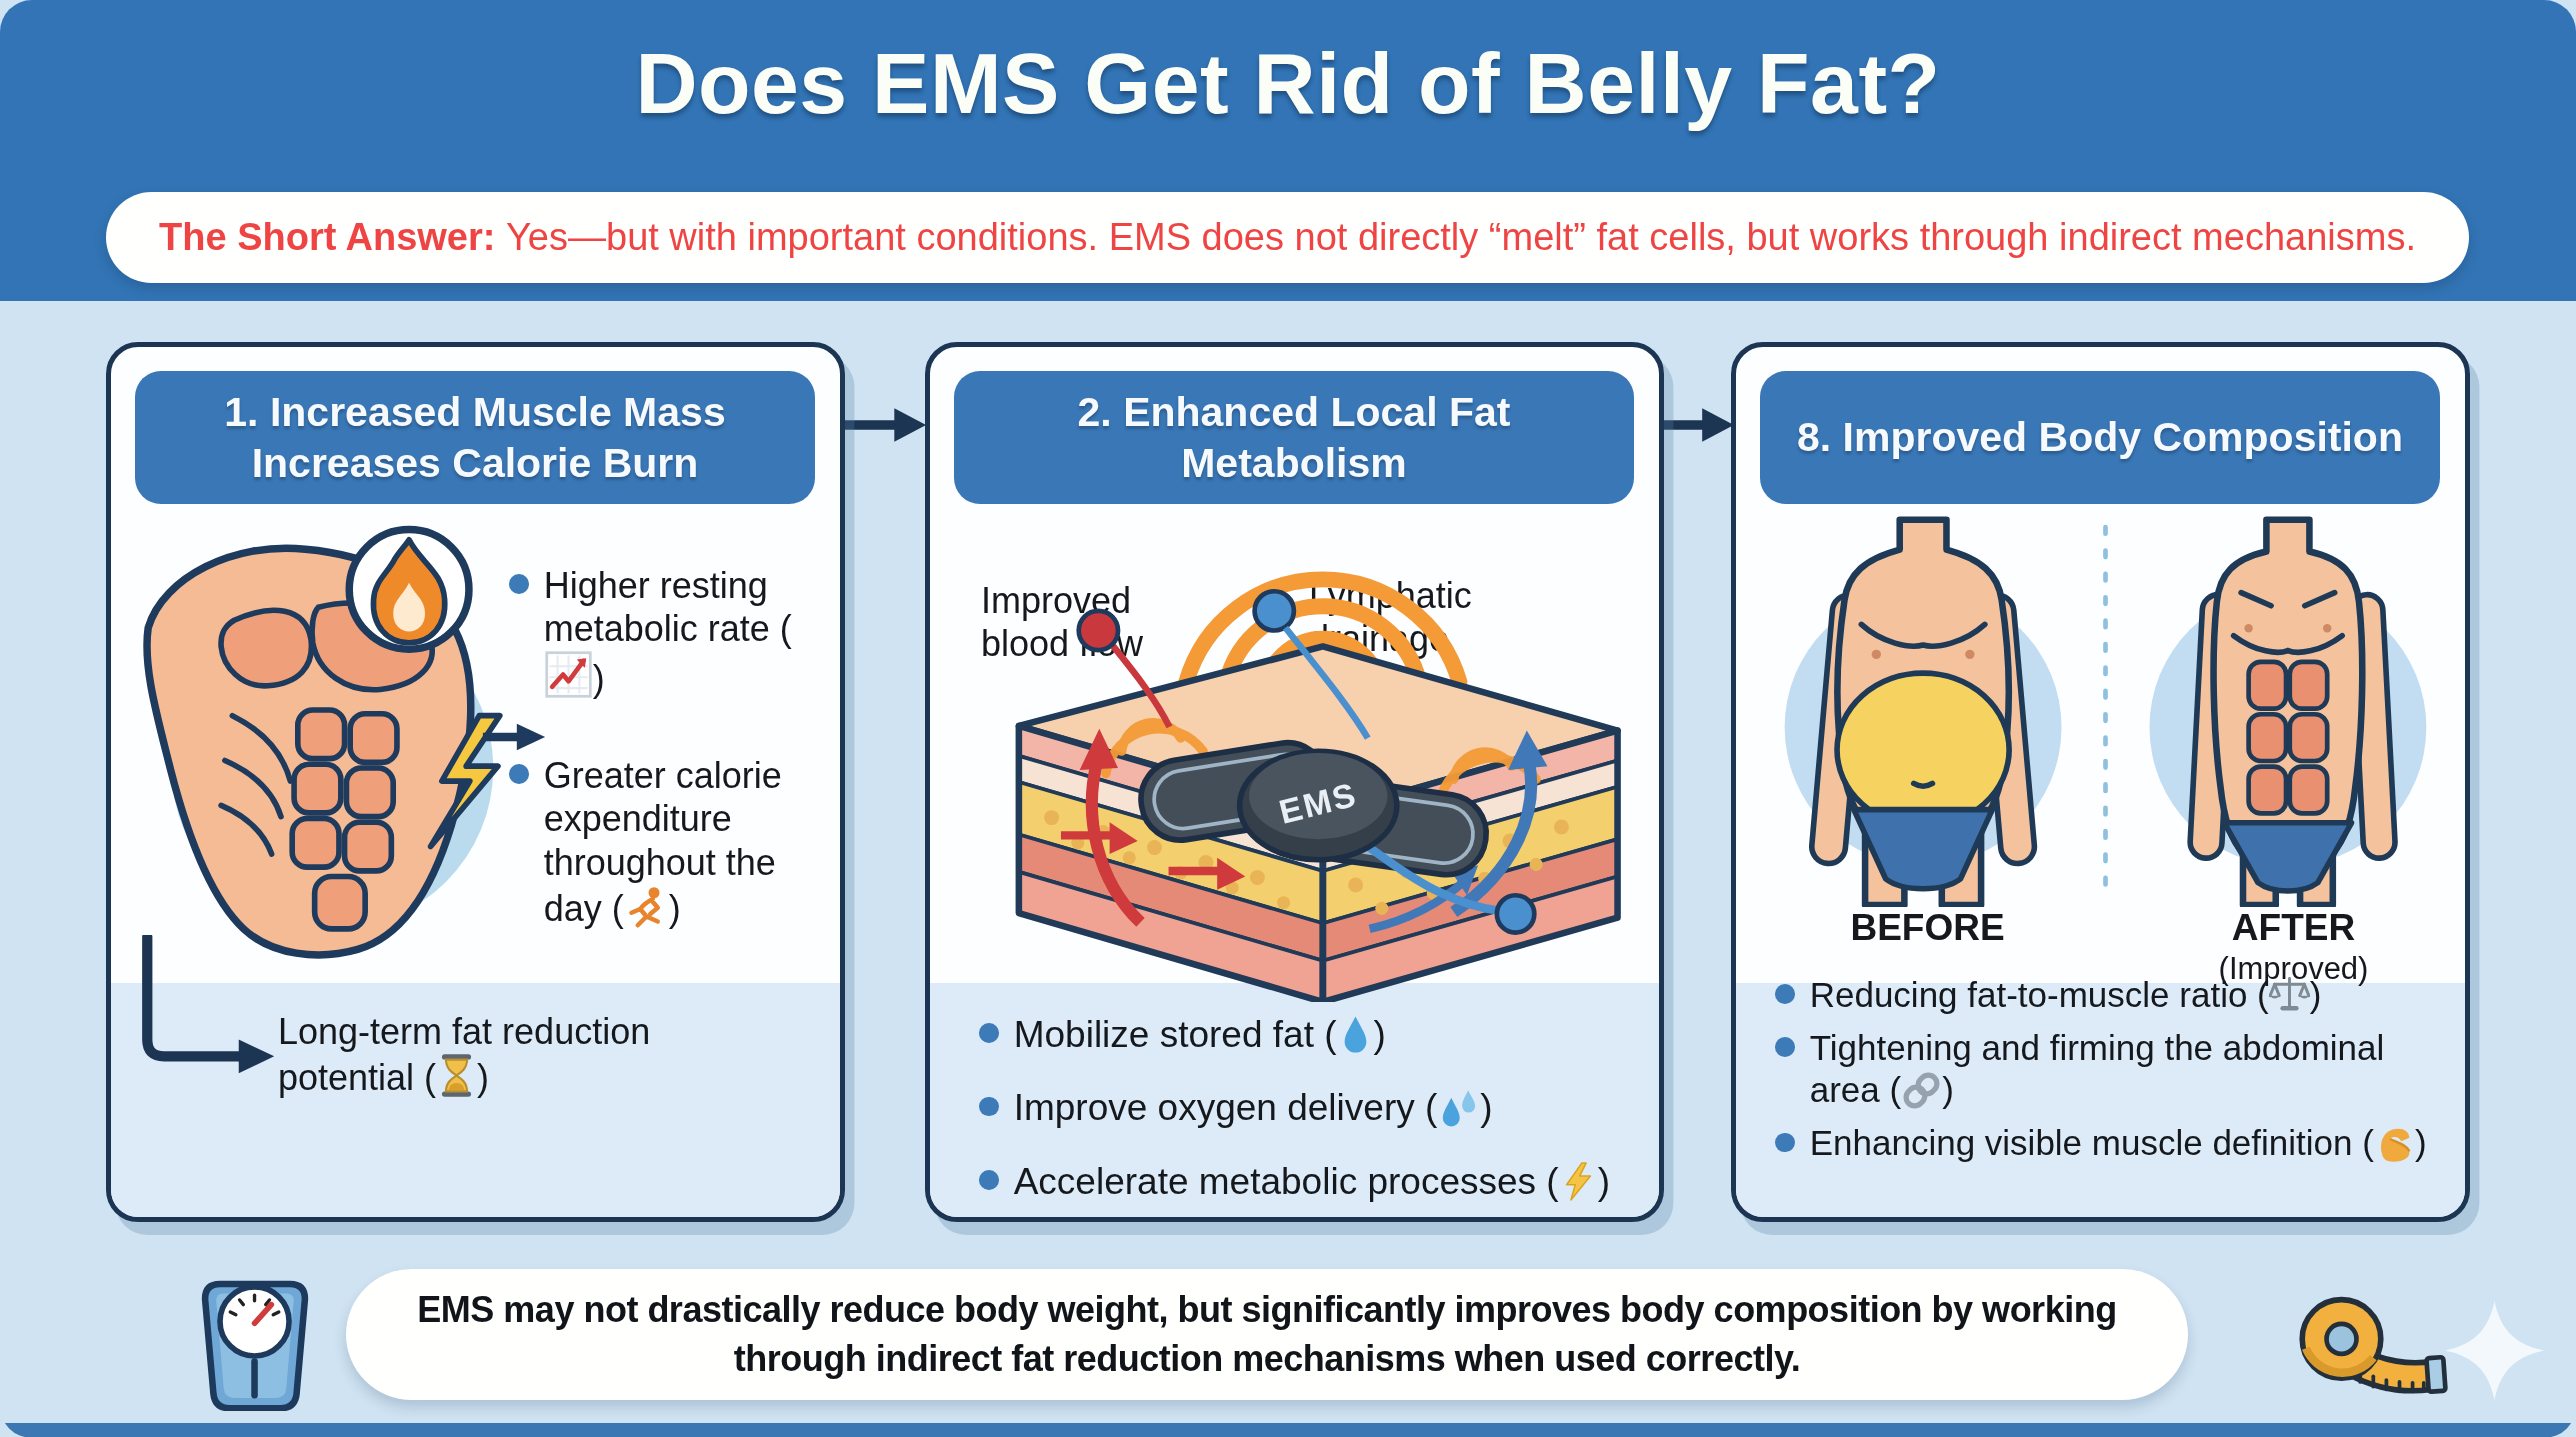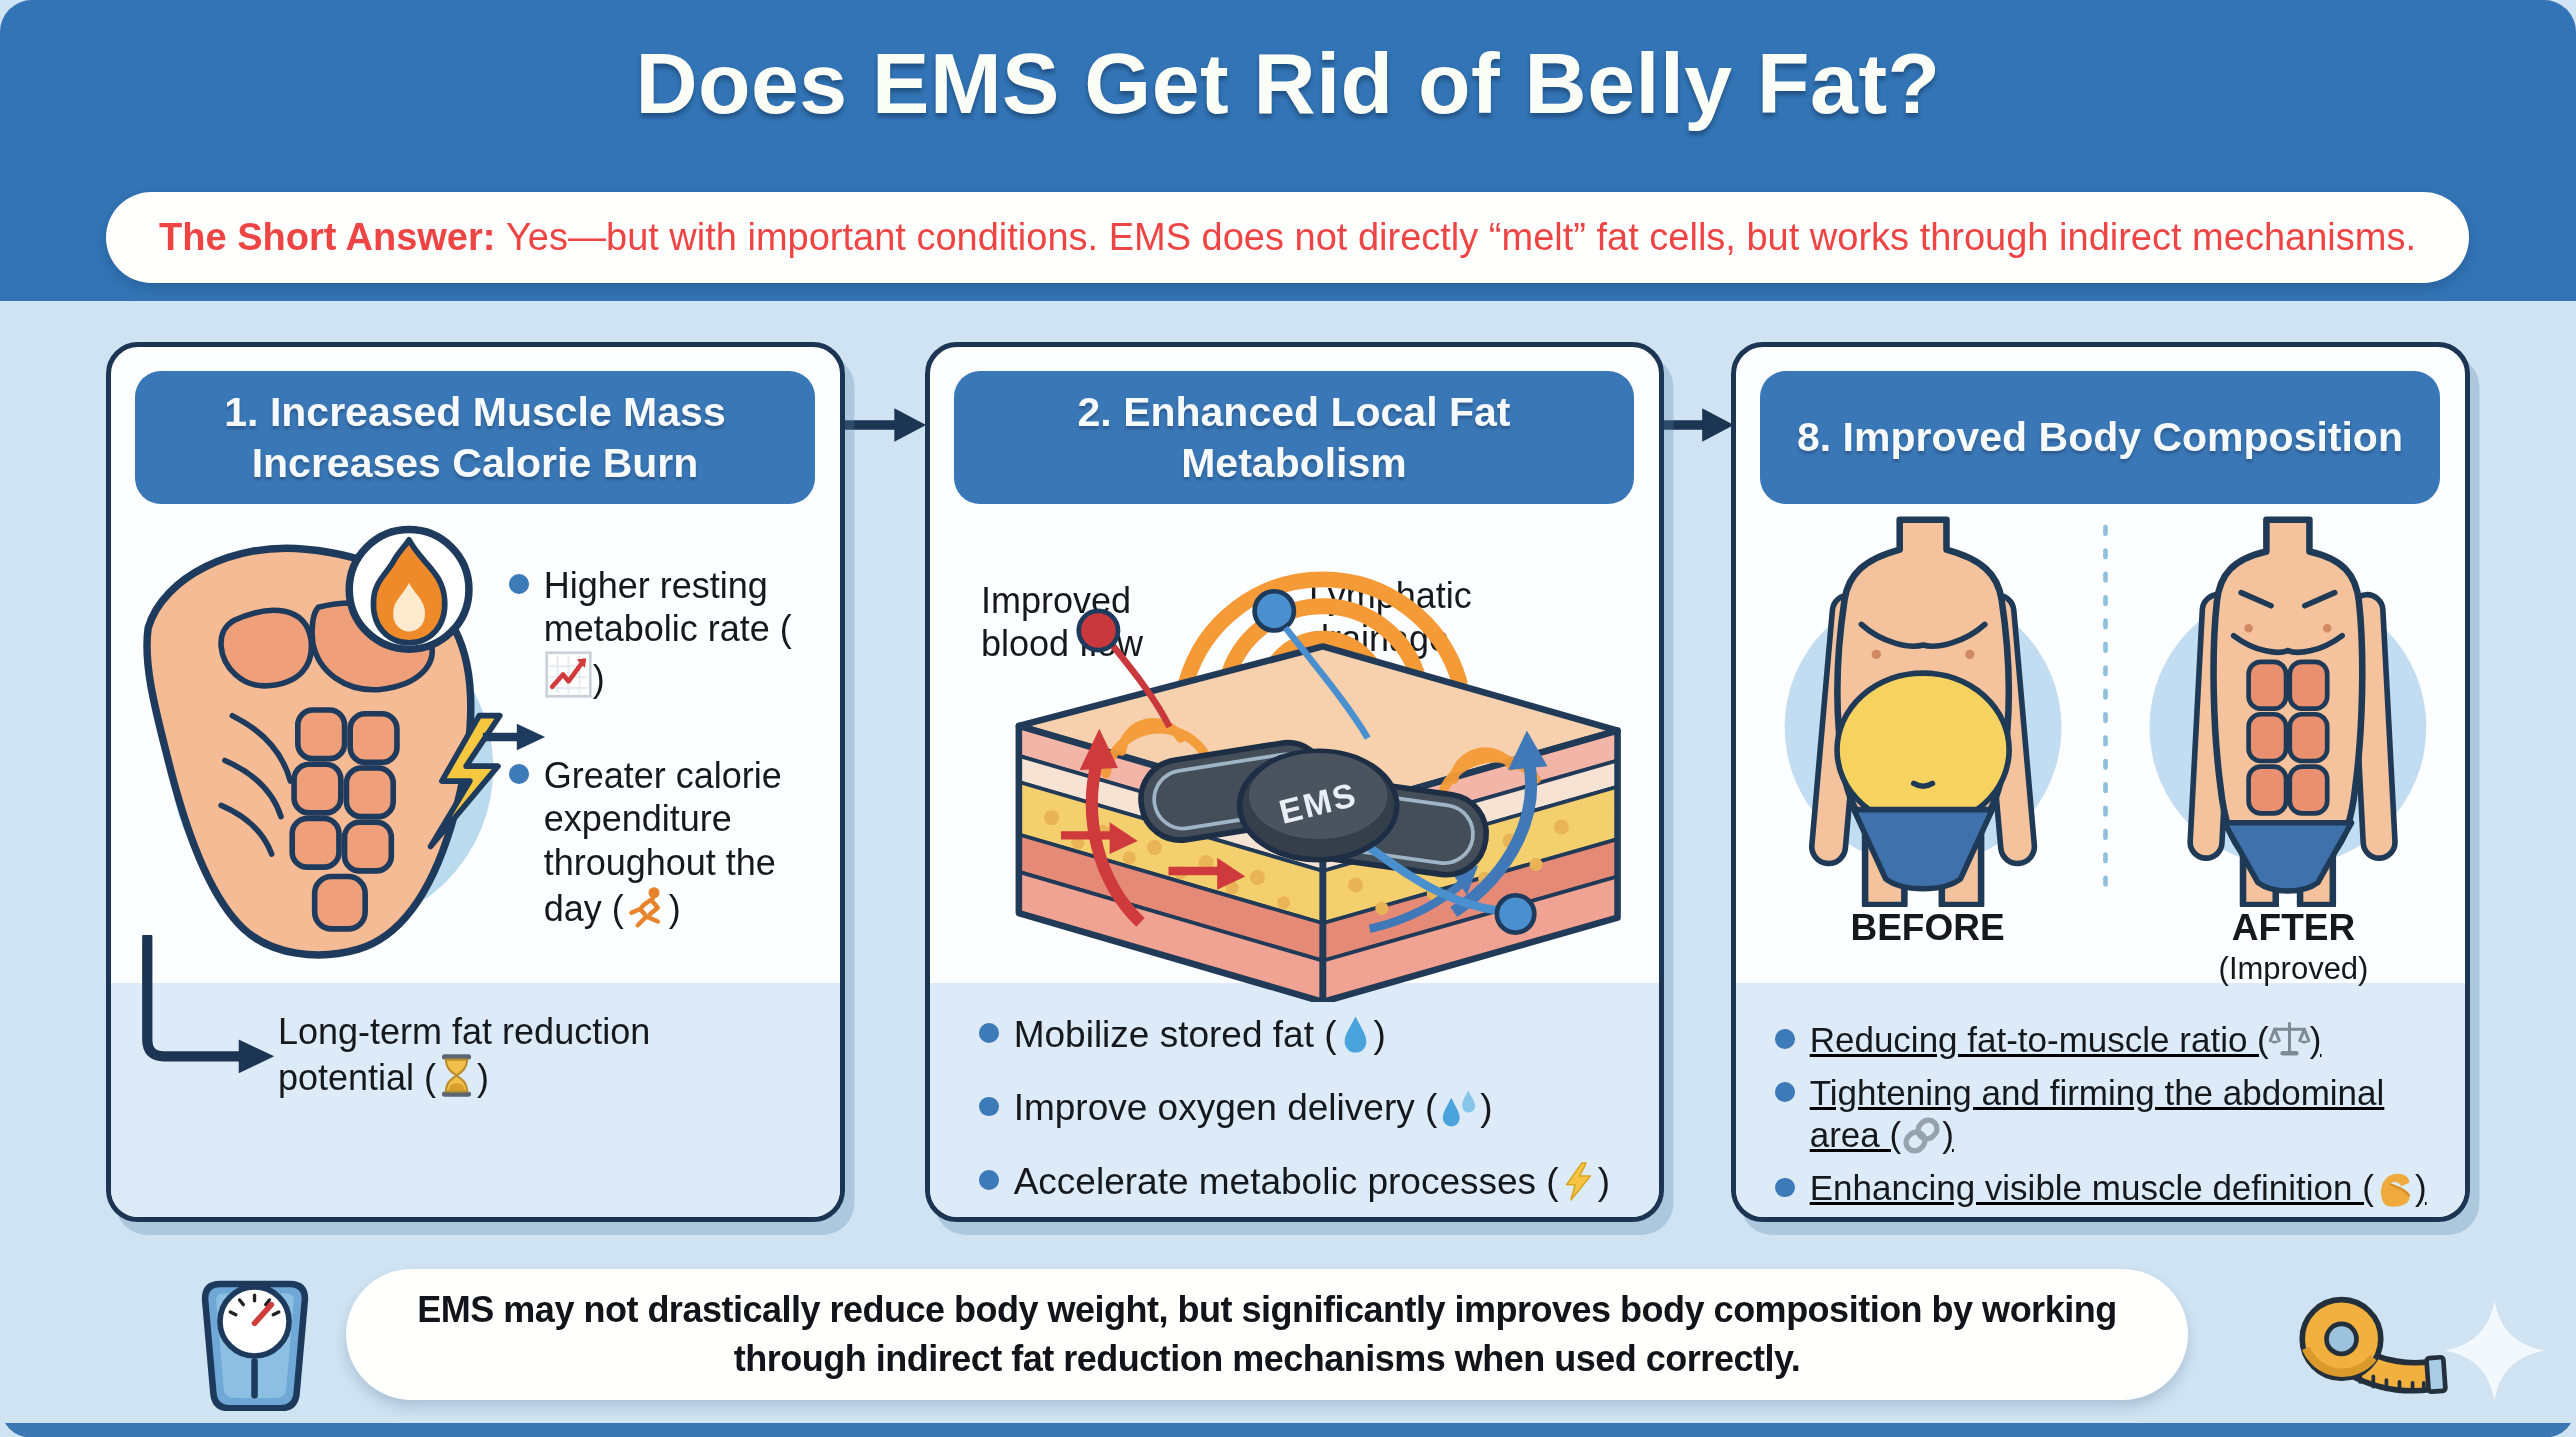--- a/index.html
+++ b/index.html
@@ -291,21 +291,21 @@
     </svg>
 
     <div class="b figcap" style="left:37px; top:560px; width:309px;">
       <div class="big">BEFORE</div>
     </div>
     <div class="b figcap" style="left:403px; top:560px; width:309px;">
       <div class="big">AFTER</div>
       <div class="sub">(Improved)</div>
     </div>
 
-    <div class="b col3" style="left:39px; top:672px; width:670px;text-decoration:underline;">
+    <div class="b col3" style="left:39px; top:627px; width:670px;">
       <div class="bullet">
         <span class="dot"></span>
         <span class="bt"><span>Reducing fat-to-muscle ratio (</span><svg class="ic" width="41" height="41" viewBox="0 0 36 36">
               <g stroke="#7e8a94" stroke-width="2.6" fill="none" stroke-linecap="round">
                 <path d="M18,4 V28"></path>
                 <path d="M5,9 H31"></path>
                 <path d="M5,9 L1,19 M5,9 L9,19"></path>
                 <path d="M31,9 L27,19 M31,9 L35,19"></path>
               </g>
               <path d="M1,19 A4.5,4.5 0 0 0 9,19 Z" fill="#7e8a94"></path>

